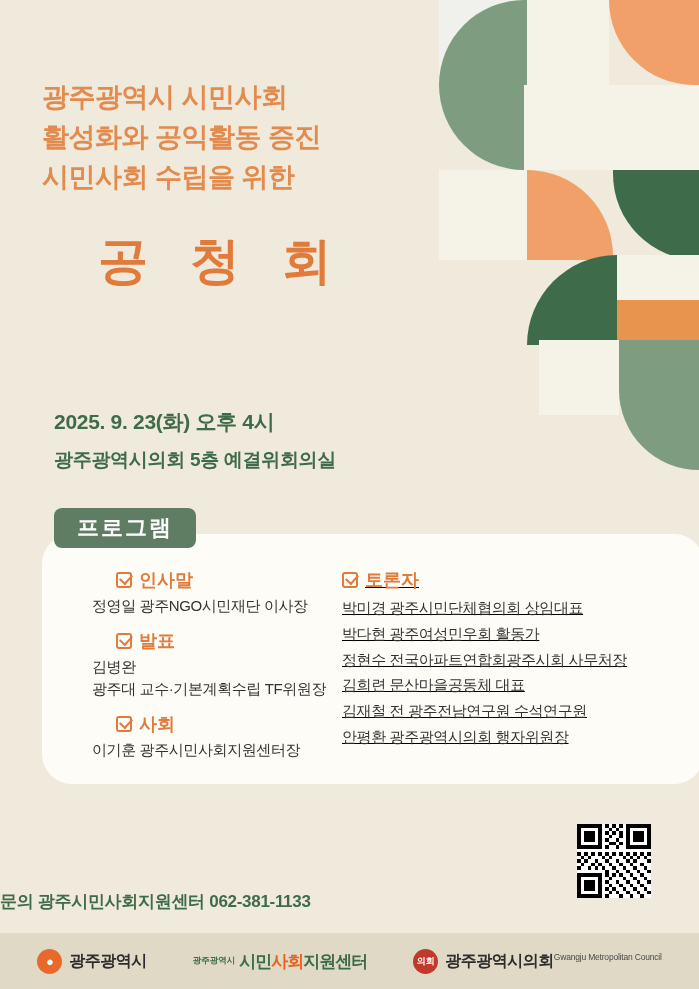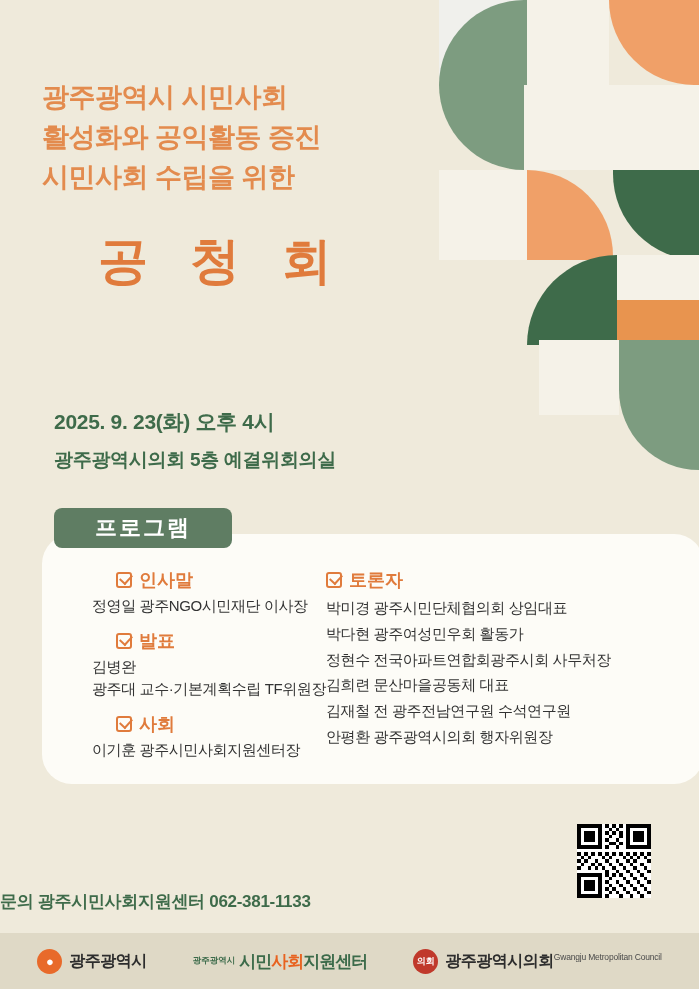--- a/index.html
+++ b/index.html
@@ -67,41 +67,41 @@
   }
   .place {
     position: absolute; left: 54px; top: 447px;
     font-size: 19px; font-weight: bold; color: #3e6b4a;
     letter-spacing: -0.3px;
   }
 
   
   .prog-badge {
     position: absolute; left: 54px; top: 508px;
-    width: 178px; height: 40px;
+    width: 142px; height: 40px;
     background: #5f7d63;
     border-radius: 8px;
     color: #fff;
     font-size: 22px; font-weight: bold;
     display: flex; align-items: center; justify-content: center;
     letter-spacing: 2px;
     z-index: 6;
   }
 
   
   .card {
     position: absolute; left: 42px; top: 534px;
     width: 662px; height: 250px;
     background: #fdfcf7;
     border-radius: 30px;
     z-index: 4;
   }
 
   .col-left { position: absolute; left: 50px; top: 34px; width: 250px; }
-  .col-right { position: absolute; left: 284px; top: 34px; width: 300px; }
+  .col-right { position: absolute; left: 300px; top: 34px; width: 300px; text-decoration: underline; }
 
   .blk { margin-bottom: 11px; }
   .blk-head {
     display: flex; align-items: center; gap: 7px;
     color: #e07b3c; font-size: 18px; font-weight: bold;
     margin-bottom: 3px;
     padding-left: 24px;
   }
   .col-right .blk-head { padding-left: 0; }
   .chk {

